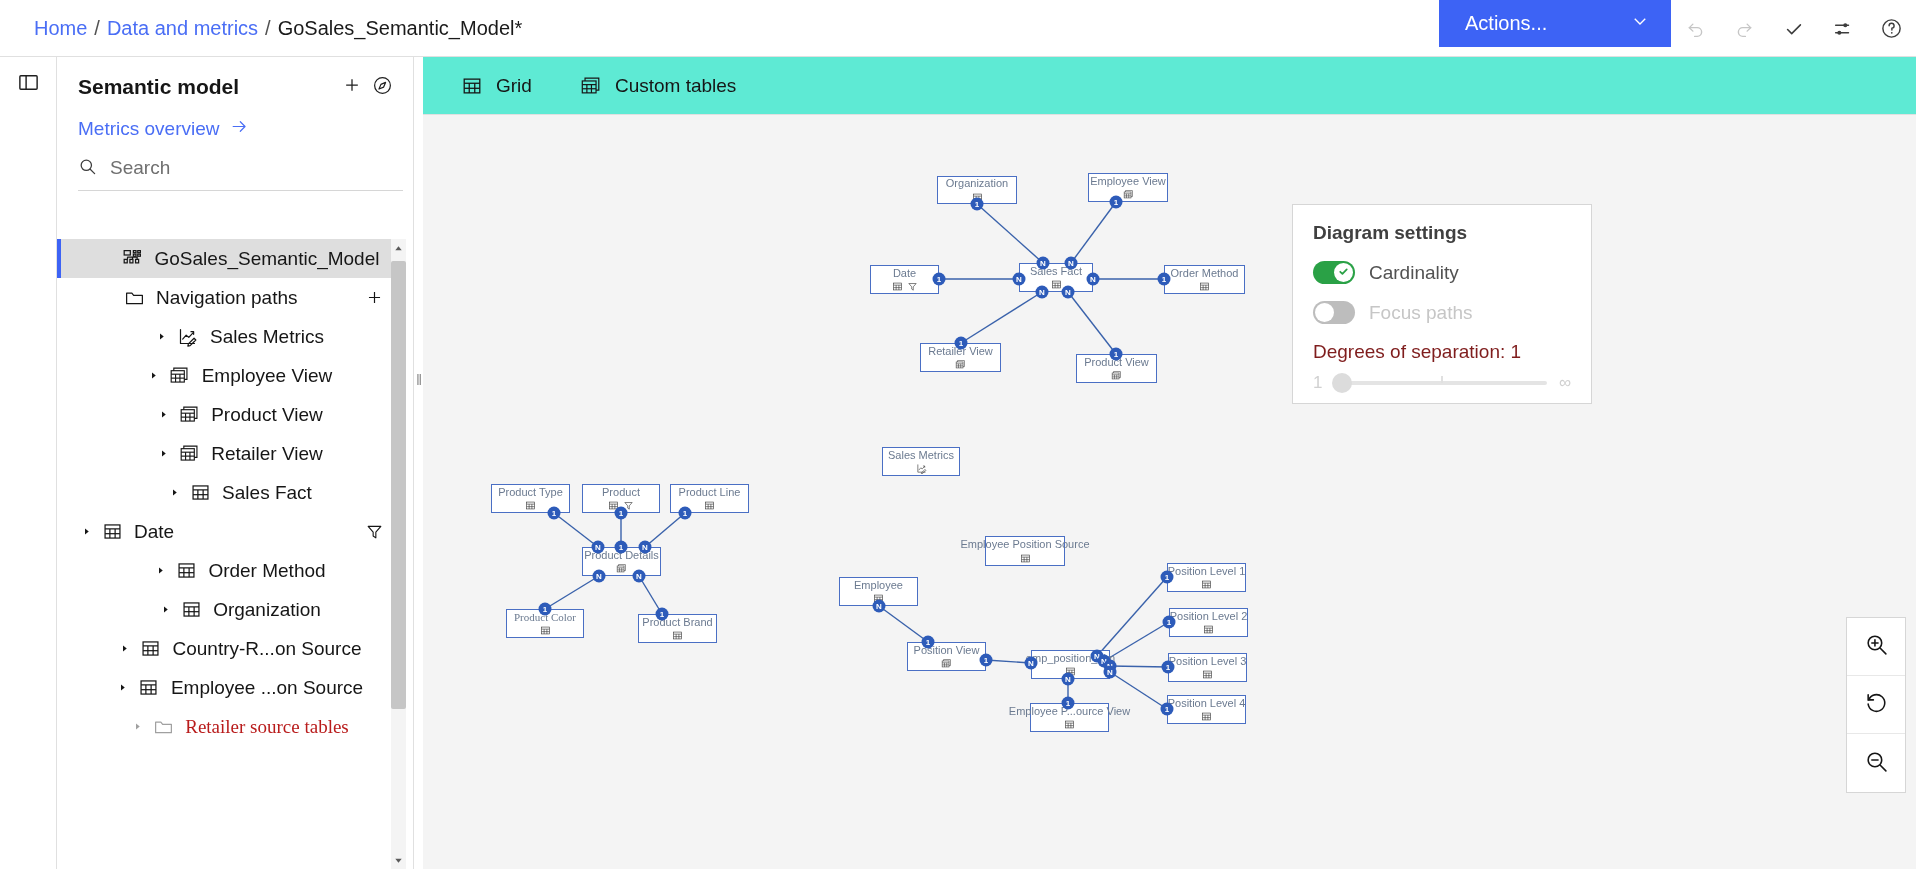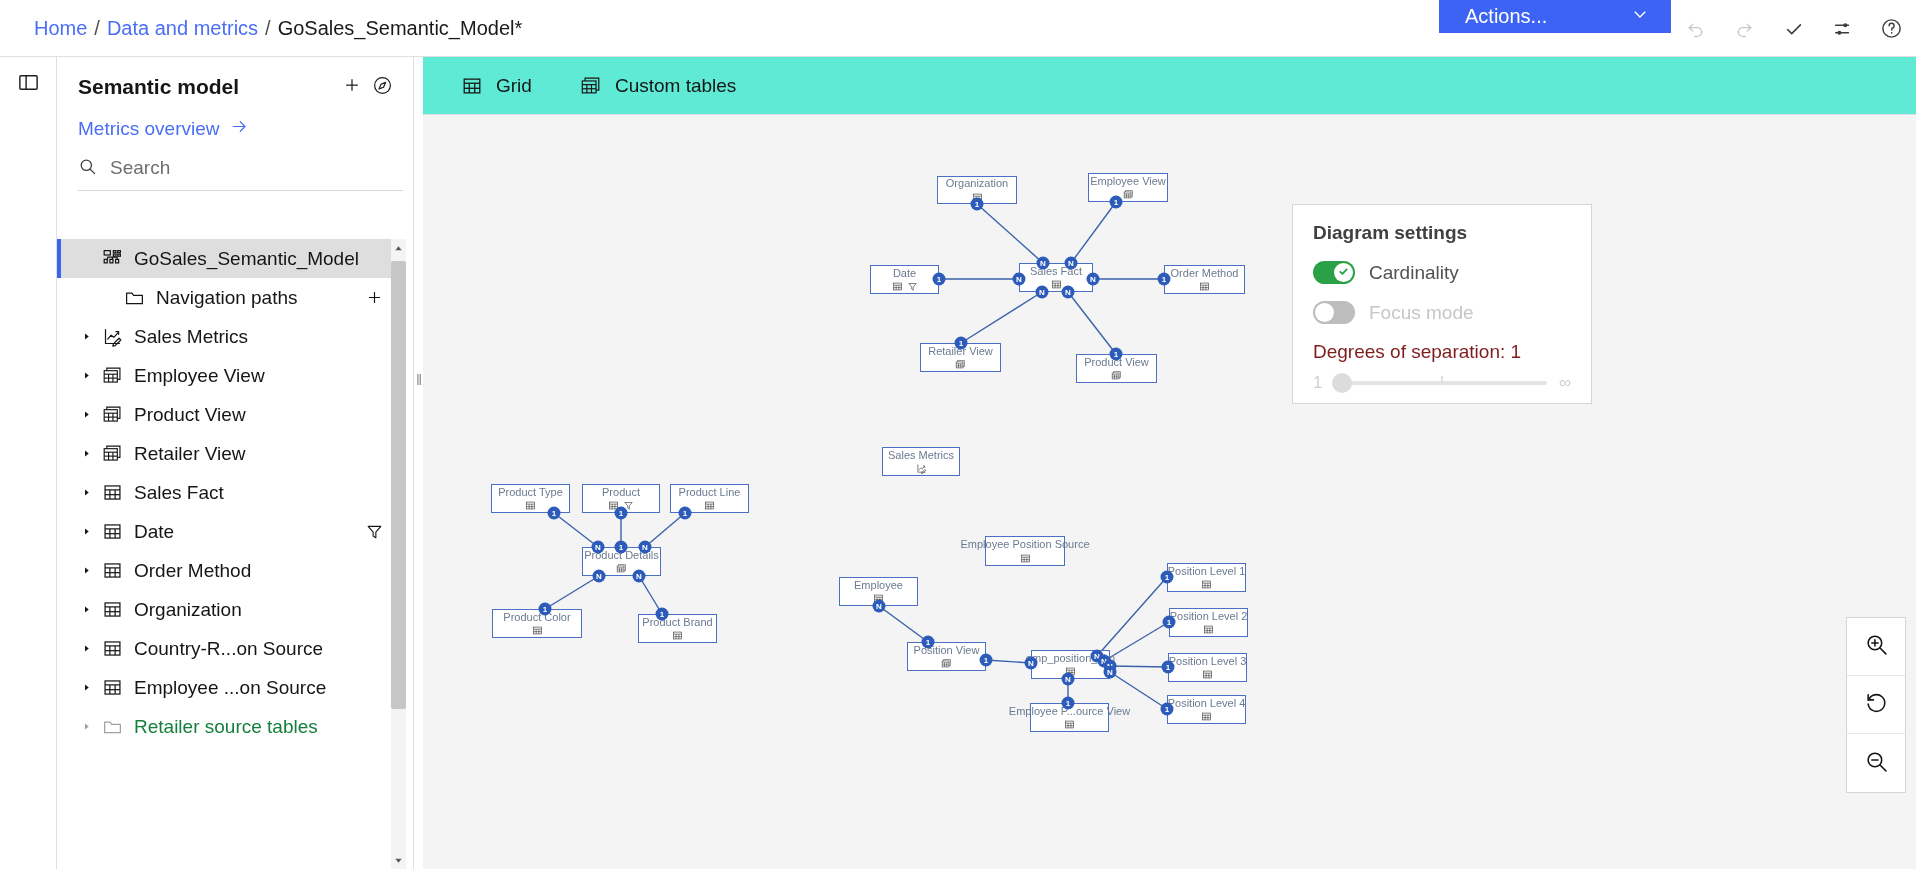--- a/index.html
+++ b/index.html
@@ -25,21 +25,21 @@
   }
   .bc-link { color: #4a6ef5; cursor: pointer; }
   .bc-sep { color: #525252; }
   .bc-current { color: #1a1a1a; }
 
   .topbar-right {
     position: absolute; right: 0; top: 0; height: 57px;
     display: flex; align-items: stretch;
   }
   .actions-btn {
-    width: 232px; height: 33px; margin-top: 0;
+    width: 232px; height: 47px; margin-top: 0;
     background: #3d63f5; color: #ffffff;
     display: flex; align-items: center; justify-content: space-between;
     padding: 0 22px 0 26px; font-size: 20px; cursor: pointer;
     align-self: flex-start;
   }
   .icon-btn {
     width: 49px; height: 57px; display: flex; align-items: center; justify-content: center;
     cursor: pointer; color: #3d3d3d;
   }
   .icon-btn.disabled { color: #c6c6c6; cursor: default; }
@@ -88,28 +88,28 @@
   }
   .search-input::placeholder { color: #6f6f6f; }
 
   .tree {
     position: absolute; left: 0; top: 182px; width: 343px; height: 630px;
     overflow: hidden;
   }
   .tree-item {
     display: flex; align-items: center; height: 39px;
     padding-left: 21px; cursor: pointer; position: relative;
-    font-size: 19px; color: #161616;
+    font-size: 19px; color: #161616; justify-content: center;
   }
   .tree-item.selected { background: #dedede; }
   .tree-item.selected::before {
     content: ""; position: absolute; left: 0; top: 0; width: 4px; height: 100%;
     background: #3d63f5;
   }
-  .tree-item.muted { color: #15803d; }
+  .tree-item.muted { color: #b91c1c; font-family: Liberation Serif, serif; }
   .caret {
     width: 16px; height: 16px; flex: none; margin-right: 7px;
     display: flex; align-items: center; justify-content: center;
     color: #161616;
   }
   .caret.hidden { visibility: hidden; }
   .tree-icon {
     width: 22px; height: 22px; flex: none; margin-right: 11px;
     display: flex; align-items: center; justify-content: center; color: #161616;
   }
@@ -835,21 +835,21 @@
                 <rect x="2.5" y="6.5" width="15" height="13"></rect>
                 <line x1="2.5" y1="10.5" x2="17.5" y2="10.5"></line>
                 <line x1="2.5" y1="15" x2="17.5" y2="15"></line>
                 <line x1="7.5" y1="10.5" x2="7.5" y2="19.5"></line>
                 <line x1="12.5" y1="10.5" x2="12.5" y2="19.5"></line>
                 <path d="M5.5 6.5V3.5h15v13h-3"></path>
               </svg>
             </span>
           </div>
         </div>
-        <div class="node" style="left: 69px; top: 494px; width: 90px; height: 29px; border-color: rgb(74, 111, 196);">
+        <div class="node" style="left: 83px; top: 494px; width: 78px; height: 29px; border-color: rgb(74, 111, 196); font-family: Liberation Serif, serif;">
           <div class="node-title">Product Color</div>
           <div class="node-icons">
             <span style="display: inline-flex; align-items: center;">
               <svg width="11" height="11" viewBox="0 0 24 24" fill="none" stroke="currentColor" stroke-width="1.4">
                 <rect x="3.5" y="4.5" width="17" height="15"></rect>
                 <line x1="3.5" y1="9" x2="20.5" y2="9"></line>
                 <line x1="3.5" y1="14.5" x2="20.5" y2="14.5"></line>
                 <line x1="9" y1="9" x2="9" y2="19.5"></line>
                 <line x1="15" y1="9" x2="15" y2="19.5"></line>
               </svg>
@@ -1050,21 +1050,21 @@
             </span>
           </div>
         </div>
         <div class="setting-label">Cardinality</div>
       </div>
 
       <div class="setting-row">
         <div class="toggle off">
           <div class="knob"></div>
         </div>
-        <div class="setting-label disabled">Focus mode</div>
+        <div class="setting-label disabled">Focus paths</div>
       </div>
 
       <div class="degrees-text">Degrees of separation: 1</div>
 
       <div class="slider-row">
         <span class="slider-min">1</span>
         <div class="slider-track">
           <div class="tick"></div>
           <div class="slider-knob"></div>
         </div>

